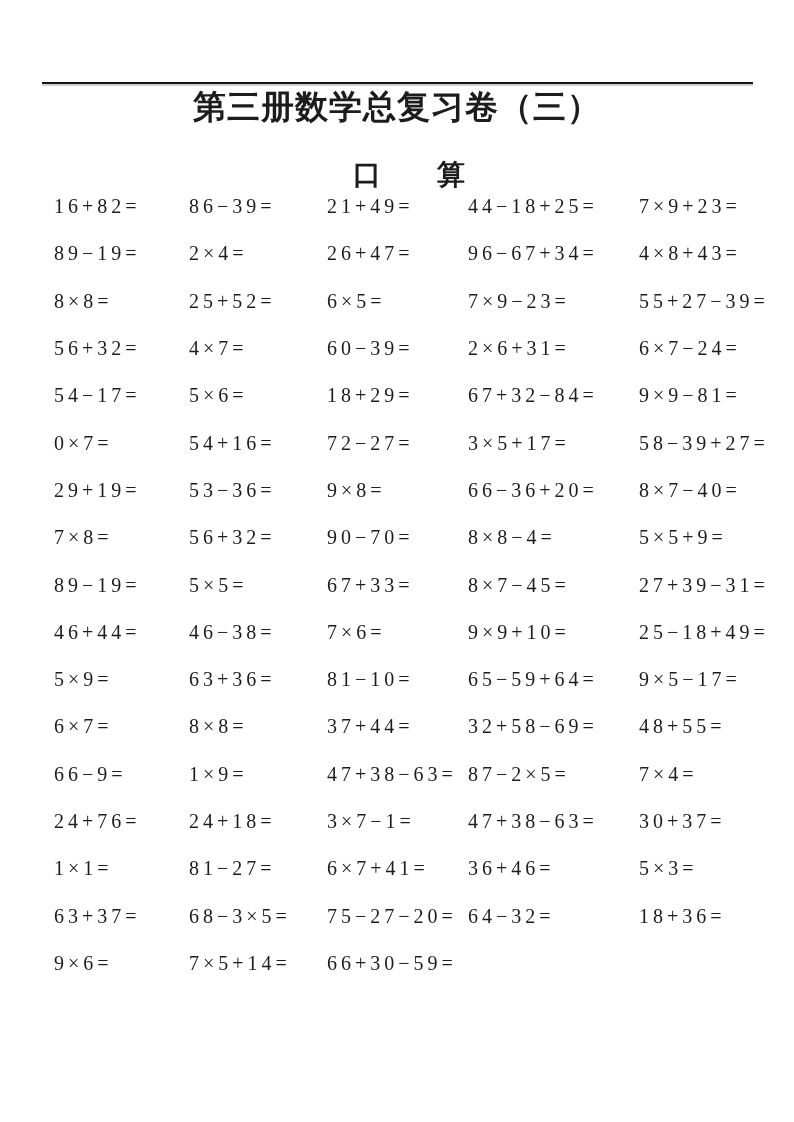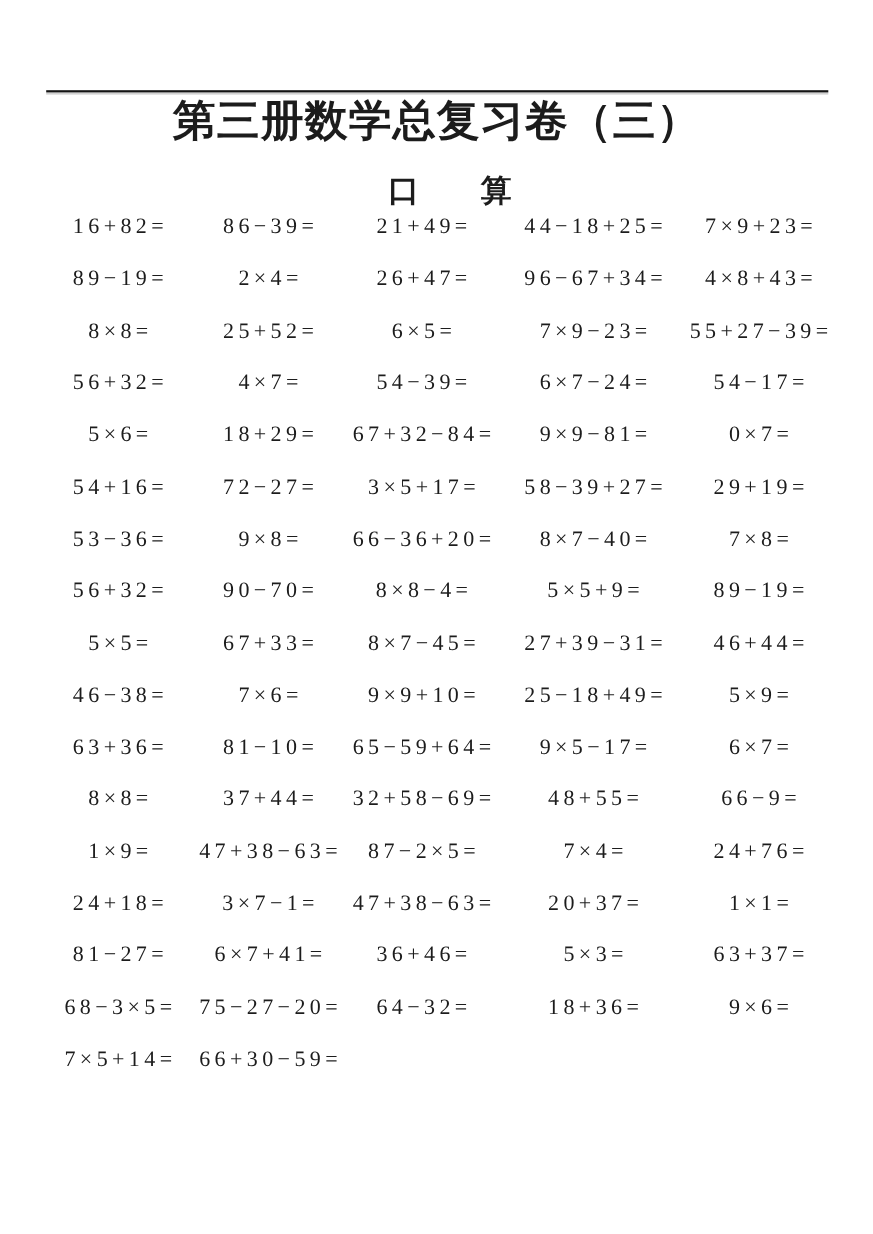--- a/index.html
+++ b/index.html
@@ -25,46 +25,45 @@
     background: #141414;
     box-shadow: 0 2px 0 rgba(0,0,0,0.18);
   }
   .doc-title {
     position: absolute;
     left: 0;
     top: 88px;
     width: 794px;
     margin: 0;
     text-align: center;
-    font-size: 39px;
+    font-size: 33px;
     font-weight: bold;
     letter-spacing: 1px;
     line-height: 1.2;
   }
   .section-heading {
     position: absolute;
     left: 0;
     top: 146px;
     width: 794px;
     margin: 12px;
     text-align: center;
     font-size: 28px;
     font-weight: bold;
     line-height: 1.2;
   }
   .problems-grid {
     position: absolute;
-    left: 42px;
+    left: 54px;
     top: 183px;
     width: 712px;
     display: grid;
     grid-template-columns: 135px 138px 141px 171px 1fr;
     grid-auto-rows: 47.3px;
     align-items: center;
-    text-align: center;
   }
   .problem-cell {
     font-size: 20px;
     letter-spacing: 4px;
     white-space: nowrap;
     color: #1c1c1c;
   }
 </style>
 </head>
 <body>
@@ -88,21 +87,22 @@
       <div class="problem-cell">26+47=</div>
       <div class="problem-cell">96−67+34=</div>
       <div class="problem-cell">4×8+43=</div>
       <div class="problem-cell">8×8=</div>
       <div class="problem-cell">25+52=</div>
       <div class="problem-cell">6×5=</div>
       <div class="problem-cell">7×9−23=</div>
       <div class="problem-cell">55+27−39=</div>
       <div class="problem-cell">56+32=</div>
       <div class="problem-cell">4×7=</div>
-      <div class="problem-cell">54−39=</div>
+      <div class="problem-cell">60−39=</div>
+      <div class="problem-cell">2×6+31=</div>
       <div class="problem-cell">6×7−24=</div>
       <div class="problem-cell">54−17=</div>
       <div class="problem-cell">5×6=</div>
       <div class="problem-cell">18+29=</div>
       <div class="problem-cell">67+32−84=</div>
       <div class="problem-cell">9×9−81=</div>
       <div class="problem-cell">0×7=</div>
       <div class="problem-cell">54+16=</div>
       <div class="problem-cell">72−27=</div>
       <div class="problem-cell">3×5+17=</div>
@@ -139,21 +139,21 @@
       <div class="problem-cell">48+55=</div>
       <div class="problem-cell">66−9=</div>
       <div class="problem-cell">1×9=</div>
       <div class="problem-cell">47+38−63=</div>
       <div class="problem-cell">87−2×5=</div>
       <div class="problem-cell">7×4=</div>
       <div class="problem-cell">24+76=</div>
       <div class="problem-cell">24+18=</div>
       <div class="problem-cell">3×7−1=</div>
       <div class="problem-cell">47+38−63=</div>
-      <div class="problem-cell">20+37=</div>
+      <div class="problem-cell">30+37=</div>
       <div class="problem-cell">1×1=</div>
       <div class="problem-cell">81−27=</div>
       <div class="problem-cell">6×7+41=</div>
       <div class="problem-cell">36+46=</div>
       <div class="problem-cell">5×3=</div>
       <div class="problem-cell">63+37=</div>
       <div class="problem-cell">68−3×5=</div>
       <div class="problem-cell">75−27−20=</div>
       <div class="problem-cell">64−32=</div>
       <div class="problem-cell">18+36=</div>

